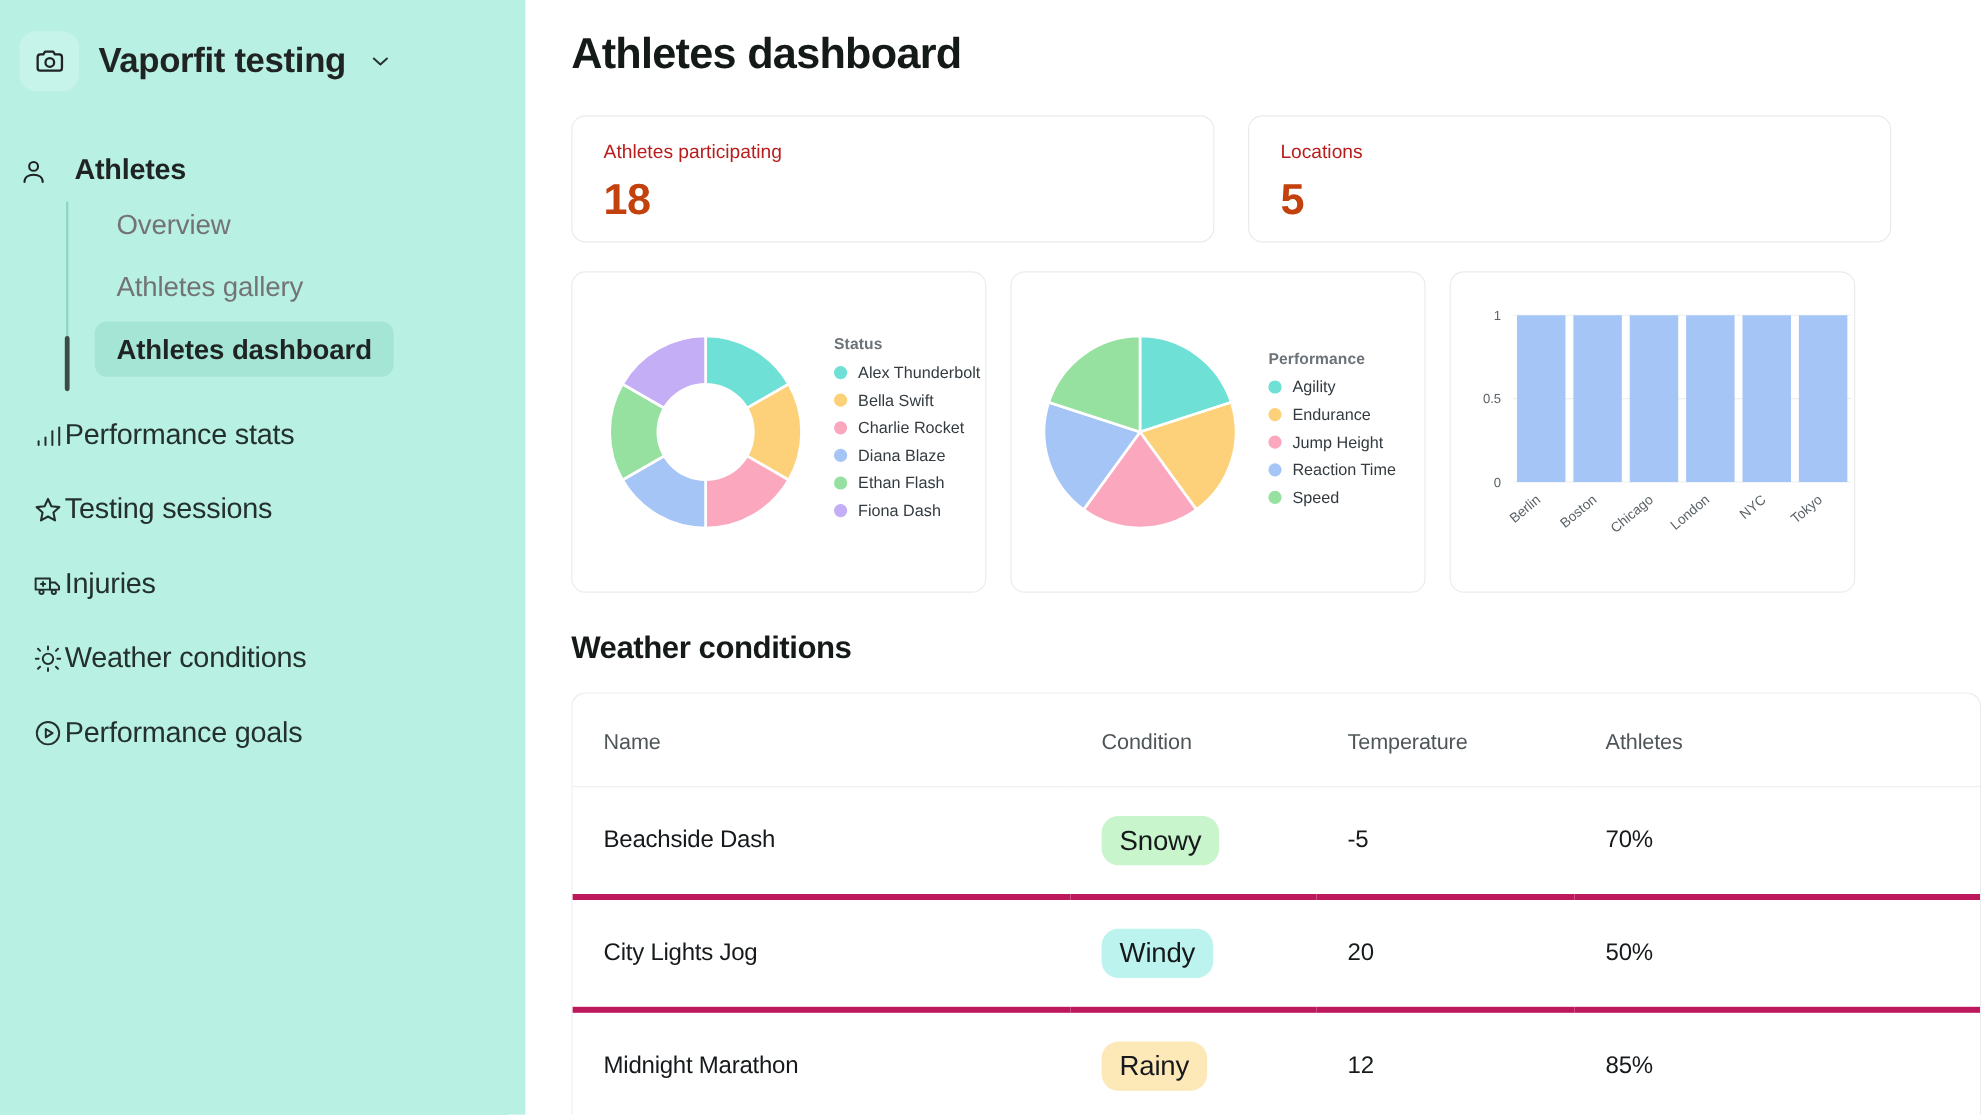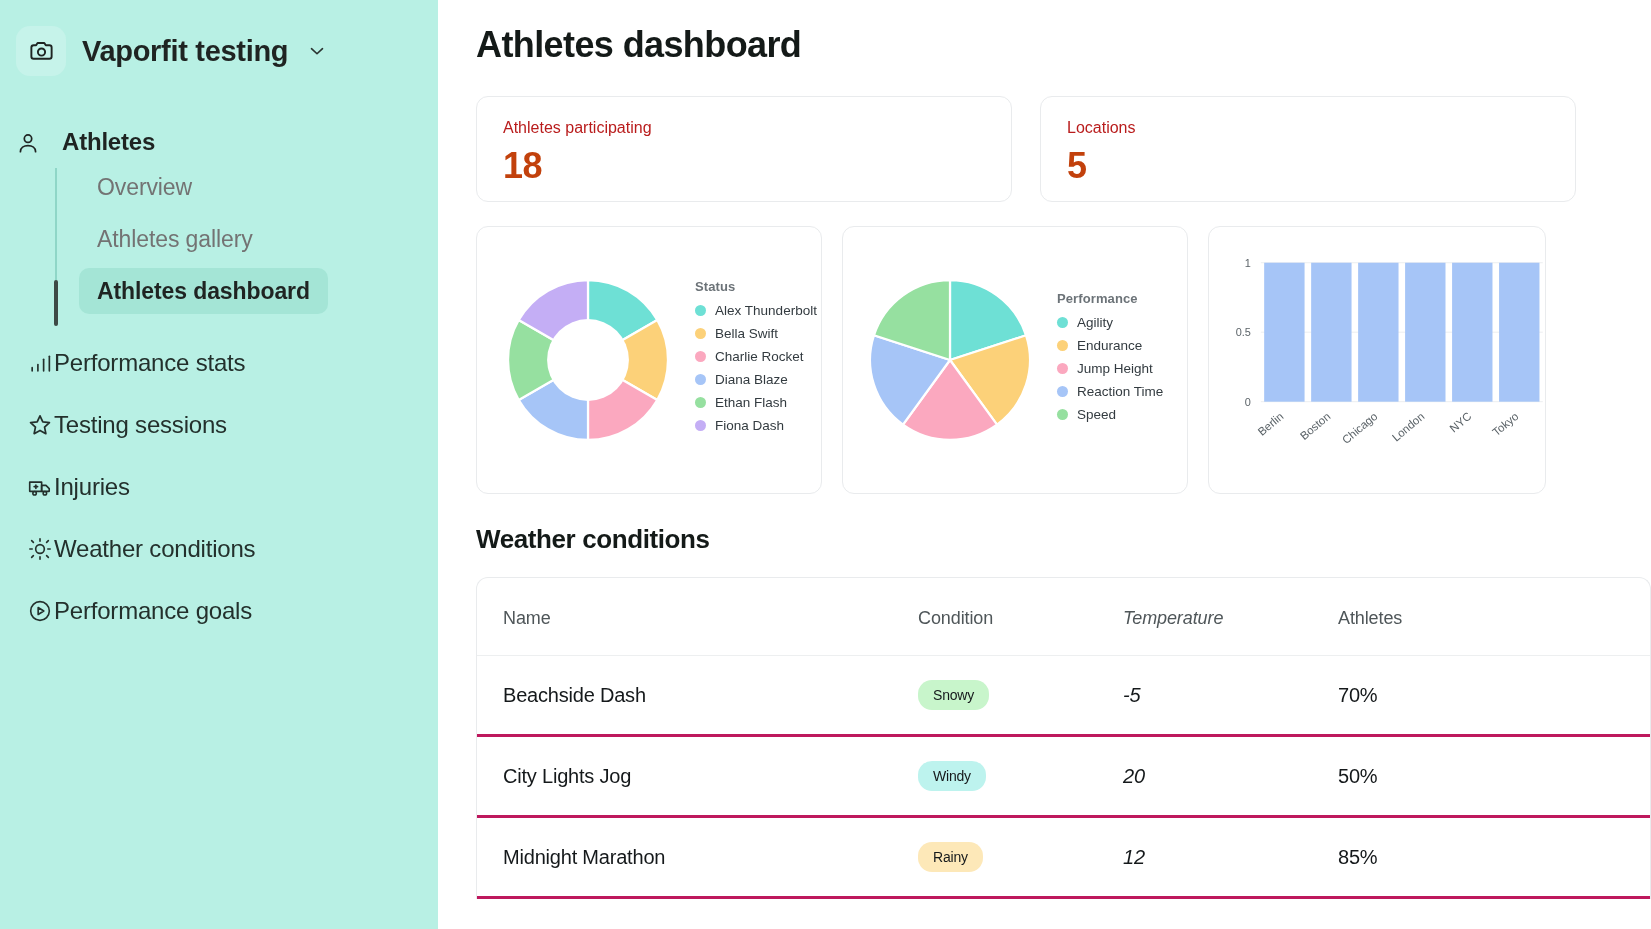--- a/index.html
+++ b/index.html
@@ -134,29 +134,29 @@
   table { width: 100%; border-collapse: collapse; }
   th {
     text-align: left; font-size: 18px; font-weight: normal;
     color: #4f5659; padding: 30px 0 26px 26px; letter-spacing: -0.1px;
   }
   thead tr { border-bottom: 1px solid #edeff0; }
   td {
     font-size: 20px; color: #15191b; padding: 24px 0 24px 26px;
     letter-spacing: -0.2px;
   }
-  tbody tr { border-bottom: 3px solid #be185d; }
+  tbody tr { border-bottom: 5px solid #be185d; }
   .badge {
     display: inline-block; padding: 7px 15px;
-    border-radius: 14px; font-size: 14px; color: #15191b;
+    border-radius: 14px; font-size: 23px; color: #15191b;
     letter-spacing: -0.2px;
   }
   .col-name { width: 415px; }
   .col-cond { width: 205px; }
-  .col-temp { width: 215px; font-style: italic; }
+  .col-temp { width: 215px; }
 </style>
 </head>
 <body>
 
 <div class="app">
 
   <aside class="sidebar">
 
     <div class="brand">
       <div class="brand-logo">

